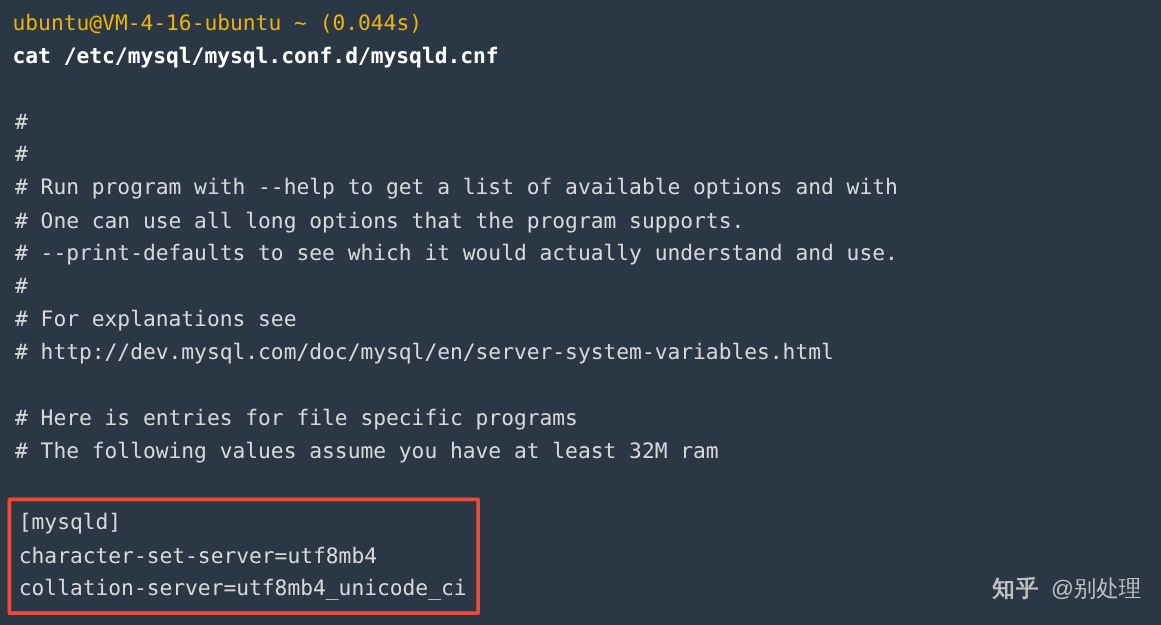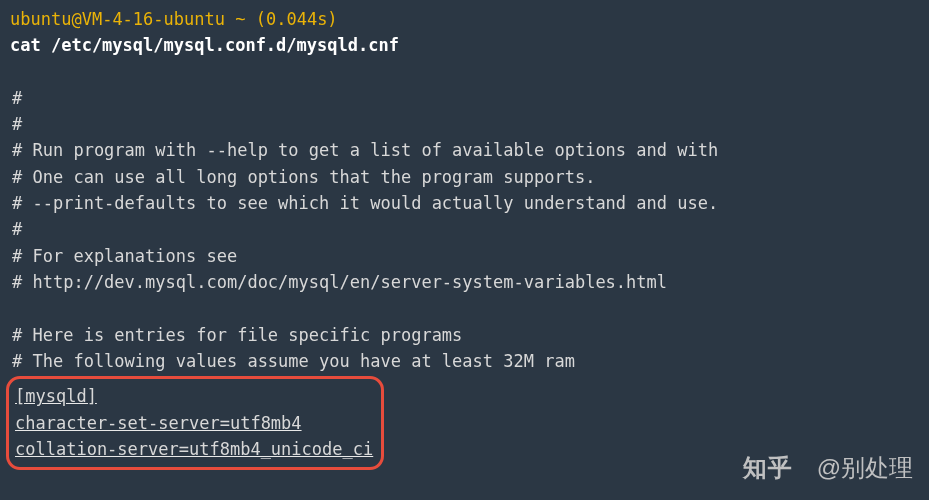--- a/index.html
+++ b/index.html
@@ -36,42 +36,41 @@
       margin-left: 2px;
     }
     .output-block {
       margin-top: 0;
     }
     .blank-line {
       height: 1.55em;
     }
     .highlight-box {
       border: 3.5px solid #e74c3c;
-      border-radius: 14px;
+      border-radius: 2px;
       padding: 4px 8px 4px 4px;
       display: inline-block;
-      margin-top: 2px;
+      margin-top: 24px;
       margin-left: -4px;
-      text-decoration: underline;
     }
     .highlight-box .output-line {
       margin-left: 2px;
     }
     .watermark {
       position: absolute;
       bottom: 14px;
       right: 16px;
       color: #c8c8c8;
       font-family: -apple-system, BlinkMacSystemFont, "PingFang SC", "Microsoft YaHei", sans-serif;
-      font-size: 24px;
+      font-size: 18px;
       font-weight: 400;
       opacity: 0.95;
       display: flex;
       align-items: flex-start;
-      gap: 24px;
+      gap: 9px;
     }
     .zhihu-logo {
       font-weight: 600;
       letter-spacing: 1px;
     }
   </style>
 </head>
 <body>
 
 <div class="prompt-line"><span>ubuntu</span>@<span>VM-4-16-ubuntu</span> <span>~</span> <span>(0.044s)</span></div>

